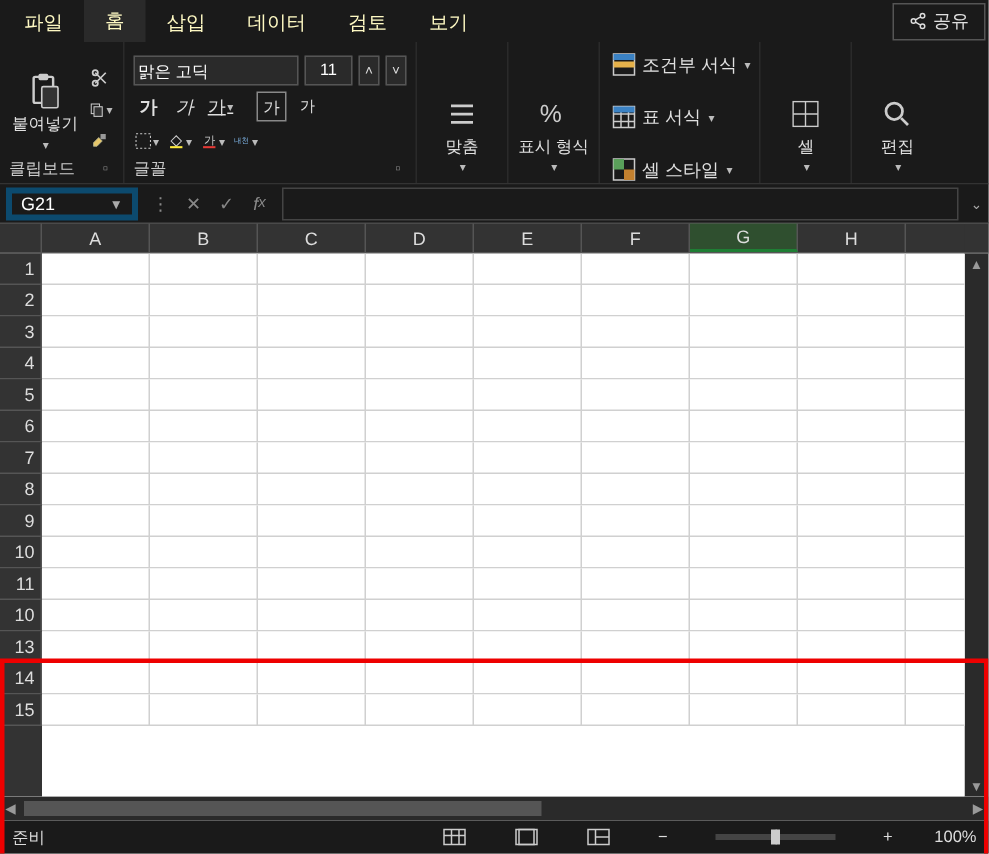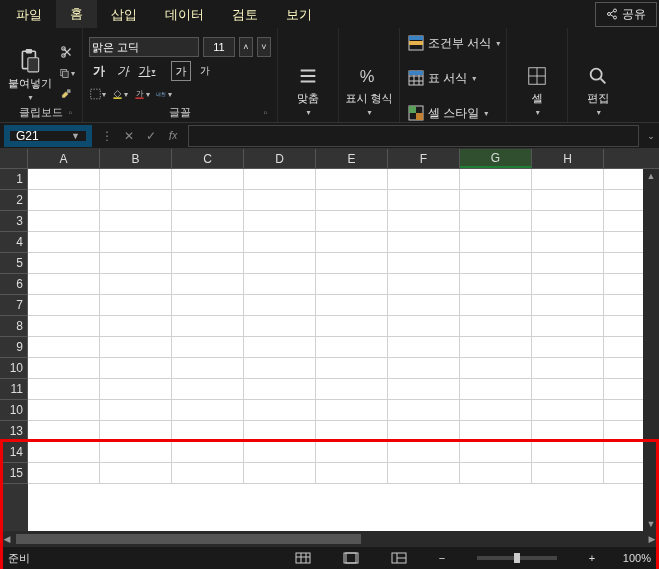--- a/index.html
+++ b/index.html
@@ -8,21 +8,21 @@
   
   .tabs { display: flex; align-items: center; height: 28px; background: #1a1a1a; padding: 0 2px; }
   .tab { padding: 6px 14px 5px; cursor: pointer; font-size: 13px; color: #fef9c3; }
   .tab.active { background: #2a2a2a; border-bottom: 2px solid #fff; }
   .share-btn { margin-left: auto; border: 1px solid #555; padding: 3px 10px; font-size: 12px; display: flex; align-items: center; gap: 4px; }
 
   
   .ribbon { display: flex; background: #1a1a1a; height: 95px; border-bottom: 1px solid #333; }
   .group { display: flex; flex-direction: column; padding: 4px 6px 2px; border-right: 1px solid #2a2a2a; position: relative; }
   .group-body { flex: 1; display: flex; align-items: flex-end; gap: 4px; }
-  .group-label { text-align: center; font-size: 11px; color: #ccc; padding-top: 2px; display: flex; justify-content: center; align-items: center; position: relative; }
+  .group-label { text-align: center; font-size: 11px; color: #ccc; padding-top: 2px; display: flex; justify-content: flex-start; align-items: center; position: relative; }
   .group-launch { position: absolute; right: 4px; bottom: 2px; font-size: 10px; color: #888; }
 
   .col { display: flex; flex-direction: column; gap: 3px; align-items: center; }
   .row { display: flex; gap: 4px; align-items: center; }
 
   .big-btn { display: flex; flex-direction: column; align-items: center; justify-content: center; width: 48px; gap: 2px; padding-top:2px; }
   .big-btn .ico { width: 28px; height: 28px; display:flex; align-items:center; justify-content:center; }
   .big-btn .lbl { font-size: 11px; text-align: center; line-height: 1.2; }
 
   .icon-sm { width: 18px; height: 18px; display: inline-flex; align-items: center; justify-content: center; border: 1px solid transparent; }
@@ -37,21 +37,21 @@
   .sty-btn.ital { font-style: italic; }
   .sty-btn.underline { text-decoration: underline; }
   .sty-btn.boxed { border:1px solid #888; font-size:11px; }
   .sty-btn.super { font-size:10px; }
 
   .style-item { display:flex; align-items:center; gap:4px; font-size:12px; height:22px; }
   .style-list { display:flex; flex-direction:column; gap:13px; padding-left:2px; }
 
   
   .formula-row { display:flex; align-items:center; height: 26px; background:#1a1a1a; border-bottom:1px solid #333; }
-  .name-box { width: 88px; border:6px solid #0c4a6e; height:22px; background:#1a1a1a; color:#fff; padding:0 6px; margin:0 4px; display:flex; align-items:center; justify-content:space-between; }
+  .name-box { width: 88px; border:4px solid #0c4a6e; height:22px; background:#1a1a1a; color:#fff; padding:0 6px; margin:0 4px; display:flex; align-items:center; justify-content:space-between; }
   .name-box .dd2 { font-size:9px; color:#aaa; }
   .fb-btn { width:22px; height:22px; display:flex; align-items:center; justify-content:center; color:#888; }
   .fx { font-style: italic; }
   .formula-input { flex:1; background:#1a1a1a; border:1px solid #444; height:22px; margin:0 4px; }
   .fb-expand { width:16px; color:#aaa; font-size:9px; text-align:center; }
 
   
   .grid-wrap { flex:1; display:flex; flex-direction:column; background:#fff; position:relative; }
   .col-headers { display:flex; height:20px; background:#333; color:#ddd; border-bottom:1px solid #555; }
   .corner { width:28px; background:#333; border-right:1px solid #555; position:relative; }

